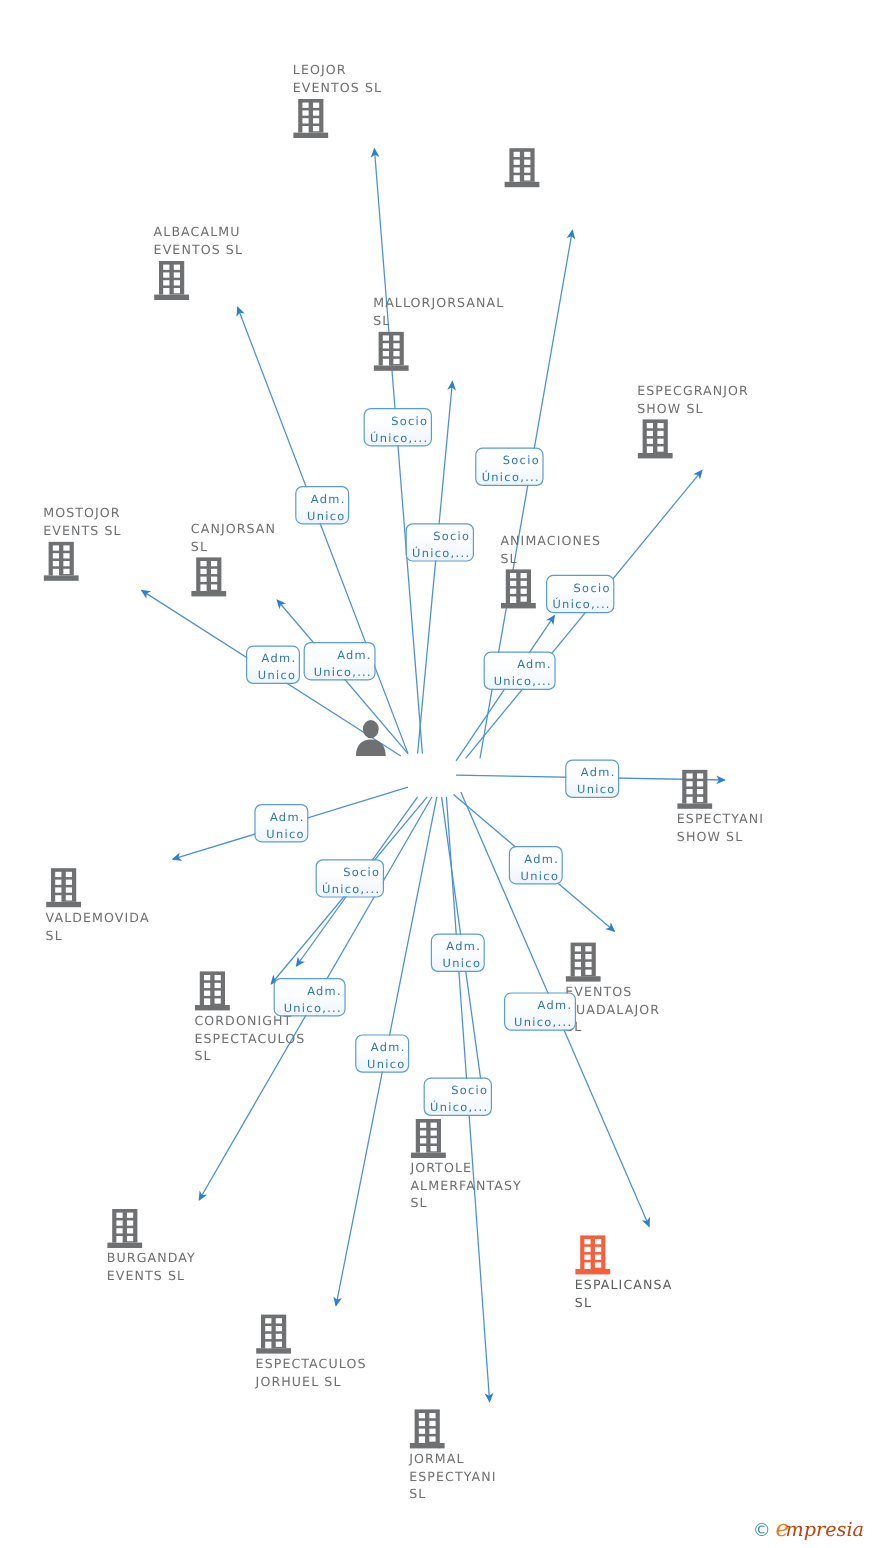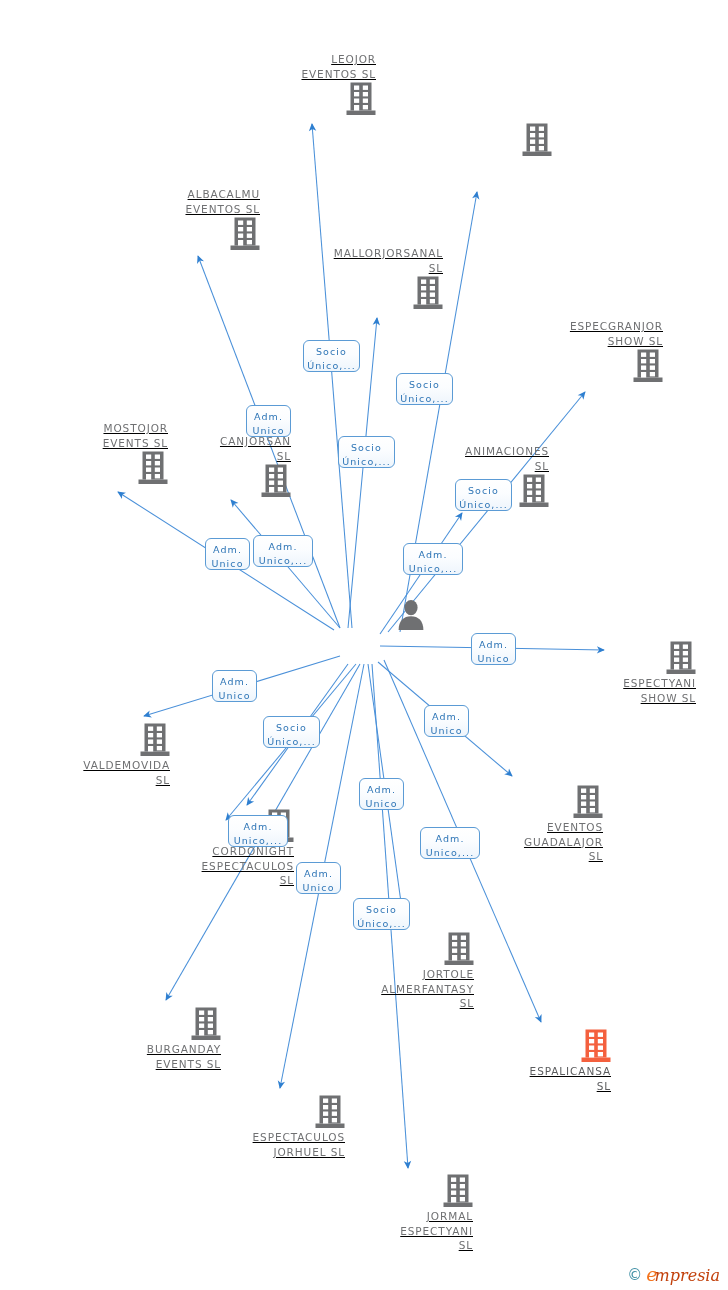--- a/index.html
+++ b/index.html
@@ -18,22 +18,21 @@
     position:absolute;
     left:0; top:0;
     width:728px; height:1290px;
     pointer-events:none;
   }
   
   .node{
     position:absolute;
     width:132px;
     margin-left:-66px;          
-    text-align:right;
-    text-decoration:underline;
+    text-align:left;
   }
   .node .ico{
     display:block;
     margin:0 auto;
     line-height:0;
   }
   .node .cap{
     display:block;
     font-size:10.5px;
     line-height:14.5px;
@@ -49,21 +48,21 @@
   .chip{
     position:absolute;
     box-sizing:border-box;
     border:1px solid #5b9bd5;
     border-radius:6px;
     background:linear-gradient(180deg,#ffffff 0%,#fbfdff 45%,#eef5fc 100%);
     color:#2e75b6;
     font-size:9.5px;
     letter-spacing:1.1px;
     line-height:14px;
-    text-align:center;
+    text-align:right;
     padding:4px 2px 5px 2px;
     white-space:pre-line;
   }
   
   #watermark{
     position:absolute;
     right:8px;
     bottom:6px;
     display:flex;
     align-items:center;

